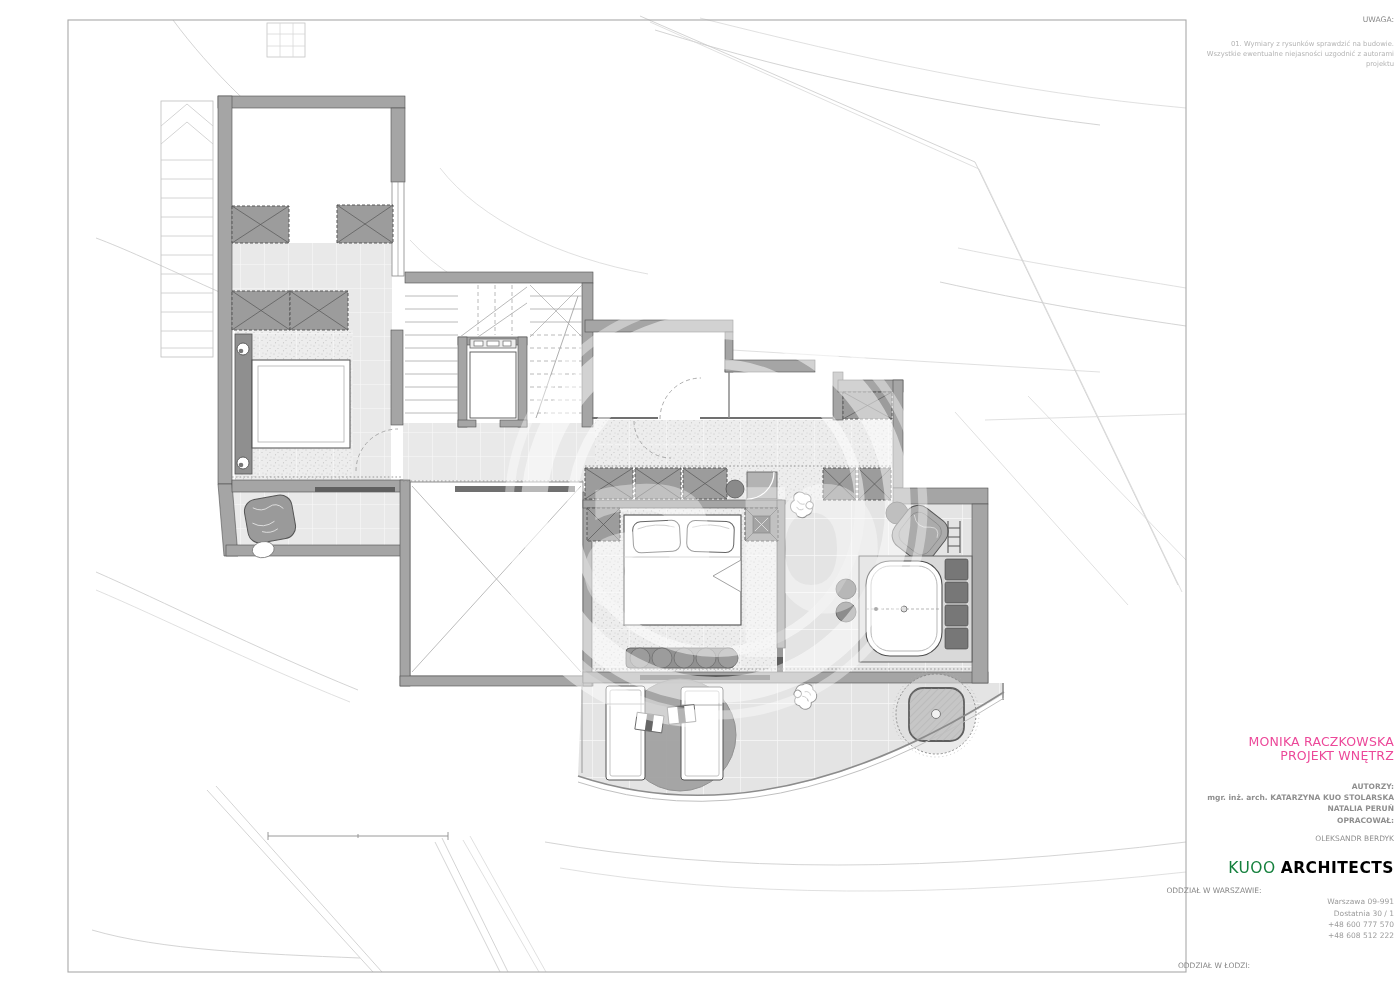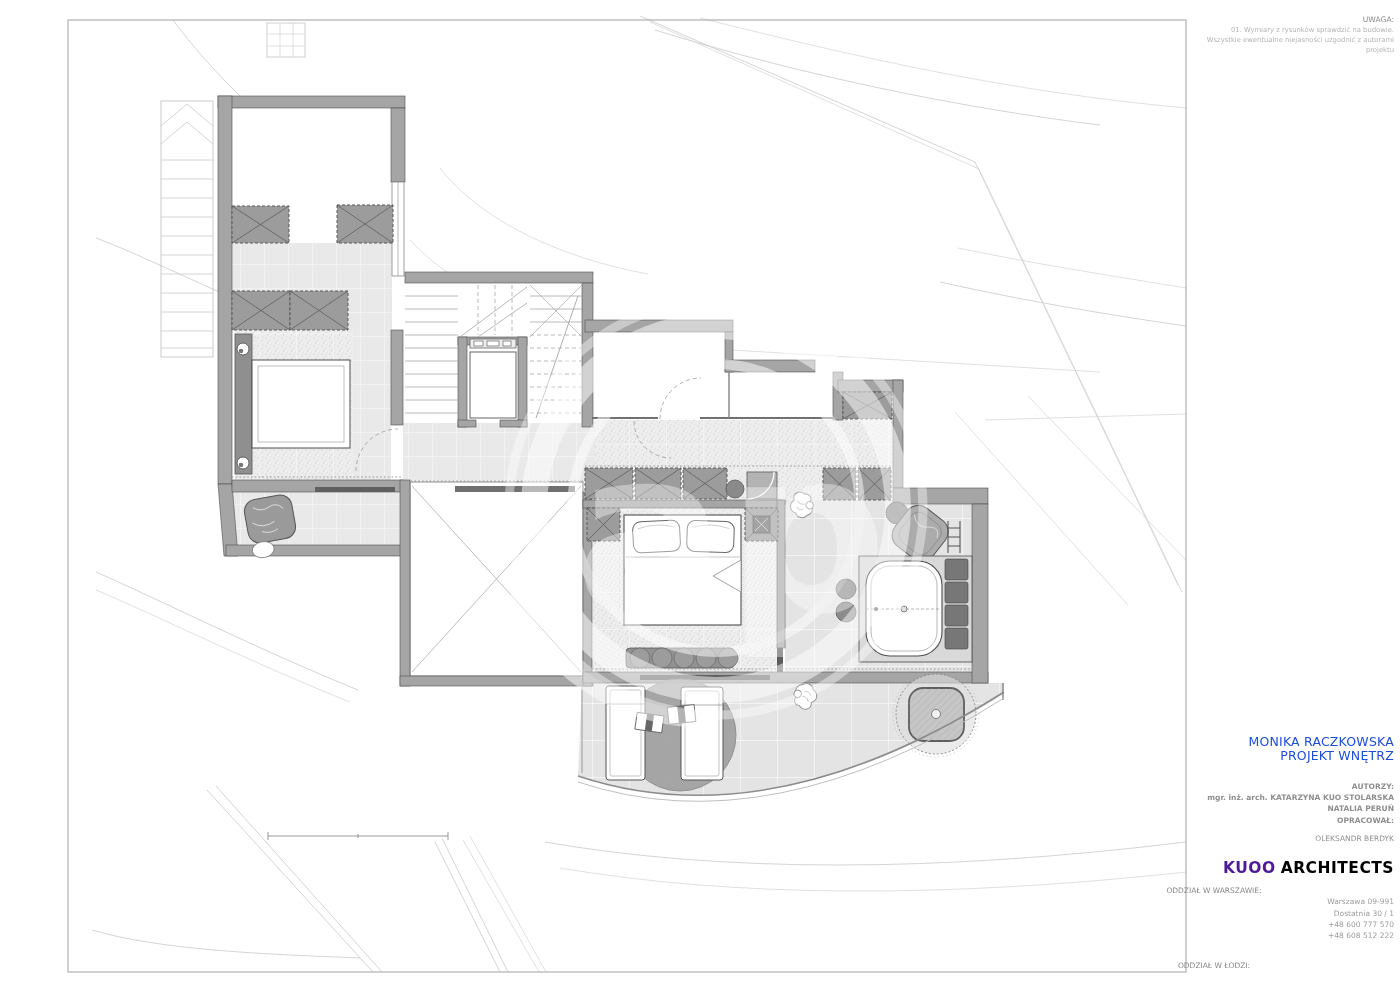--- a/index.html
+++ b/index.html
@@ -15,28 +15,28 @@
   .contour2{stroke:#d8d8d8;stroke-width:.8;fill:none;}
   .thin{stroke:#9a9a9a;stroke-width:.8;fill:none;}
   .tread{stroke:#a8a8a8;stroke-width:.8;fill:none;}
   .treadd{stroke:#a8a8a8;stroke-width:.8;fill:none;stroke-dasharray:4,3;}
   .dashed{stroke:#9a9a9a;stroke-width:.8;fill:none;stroke-dasharray:4,3;}
   .dotted{stroke:#8f8f8f;stroke-width:.9;fill:none;stroke-dasharray:1.6,2.2;}
 
   
   .note{position:absolute;top:14px;right:6px;text-align:right;color:#b3b3b3;
         font-size:6.8px;line-height:1.45;}
-  .note-title{font-size:7.6px;color:#8a8a8a;margin-bottom:1px;}
+  .note-title{font-size:7.6px;color:#8a8a8a;margin-bottom:15px;}
   .tblock{position:absolute;top:735px;right:6px;width:360px;text-align:right;}
-  .client{font-size:12.5px;color:#1d4ed8;line-height:1.15;letter-spacing:.2px;}
+  .client{font-size:12.5px;color:#ec4899;line-height:1.15;letter-spacing:.2px;}
   .meta{font-size:7.5px;color:#8f8f8f;line-height:1.5;margin-top:4px;}
   .authors{margin-top:17px;font-weight:bold;}
   .prepared{margin-top:7px;}
   .studio{margin-top:15px;font-size:15.5px;letter-spacing:.5px;}
-  .studio-bold{font-weight:700;color:#4c1d95;}
+  .studio-bold{font-weight:400;color:#15803d;}
   .studio-rest{font-weight:700;color:#000000;margin-left:5px;}
   .office{margin-top:8px;font-size:7.5px;color:#9c9c9c;line-height:1.5;}
   .office-label{color:#878787;text-align:center;}
   .office2{margin-top:19px;}
 </style>
 </head>
 <body>
 
 <div class="sheet">
 

